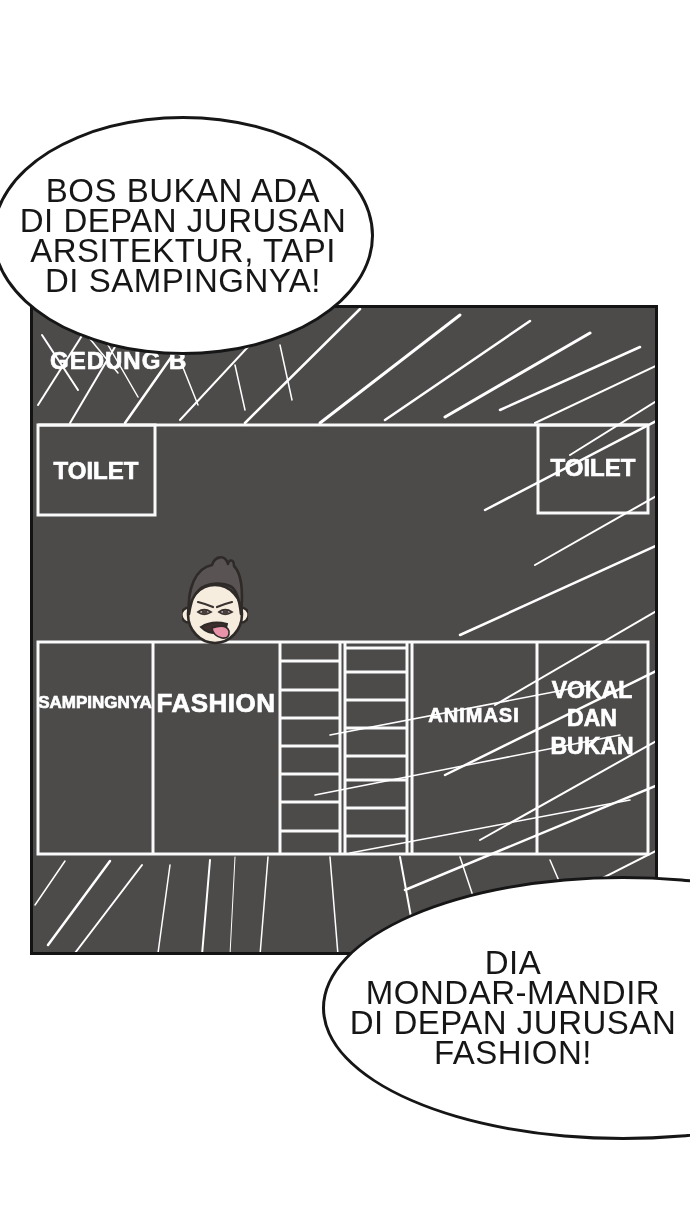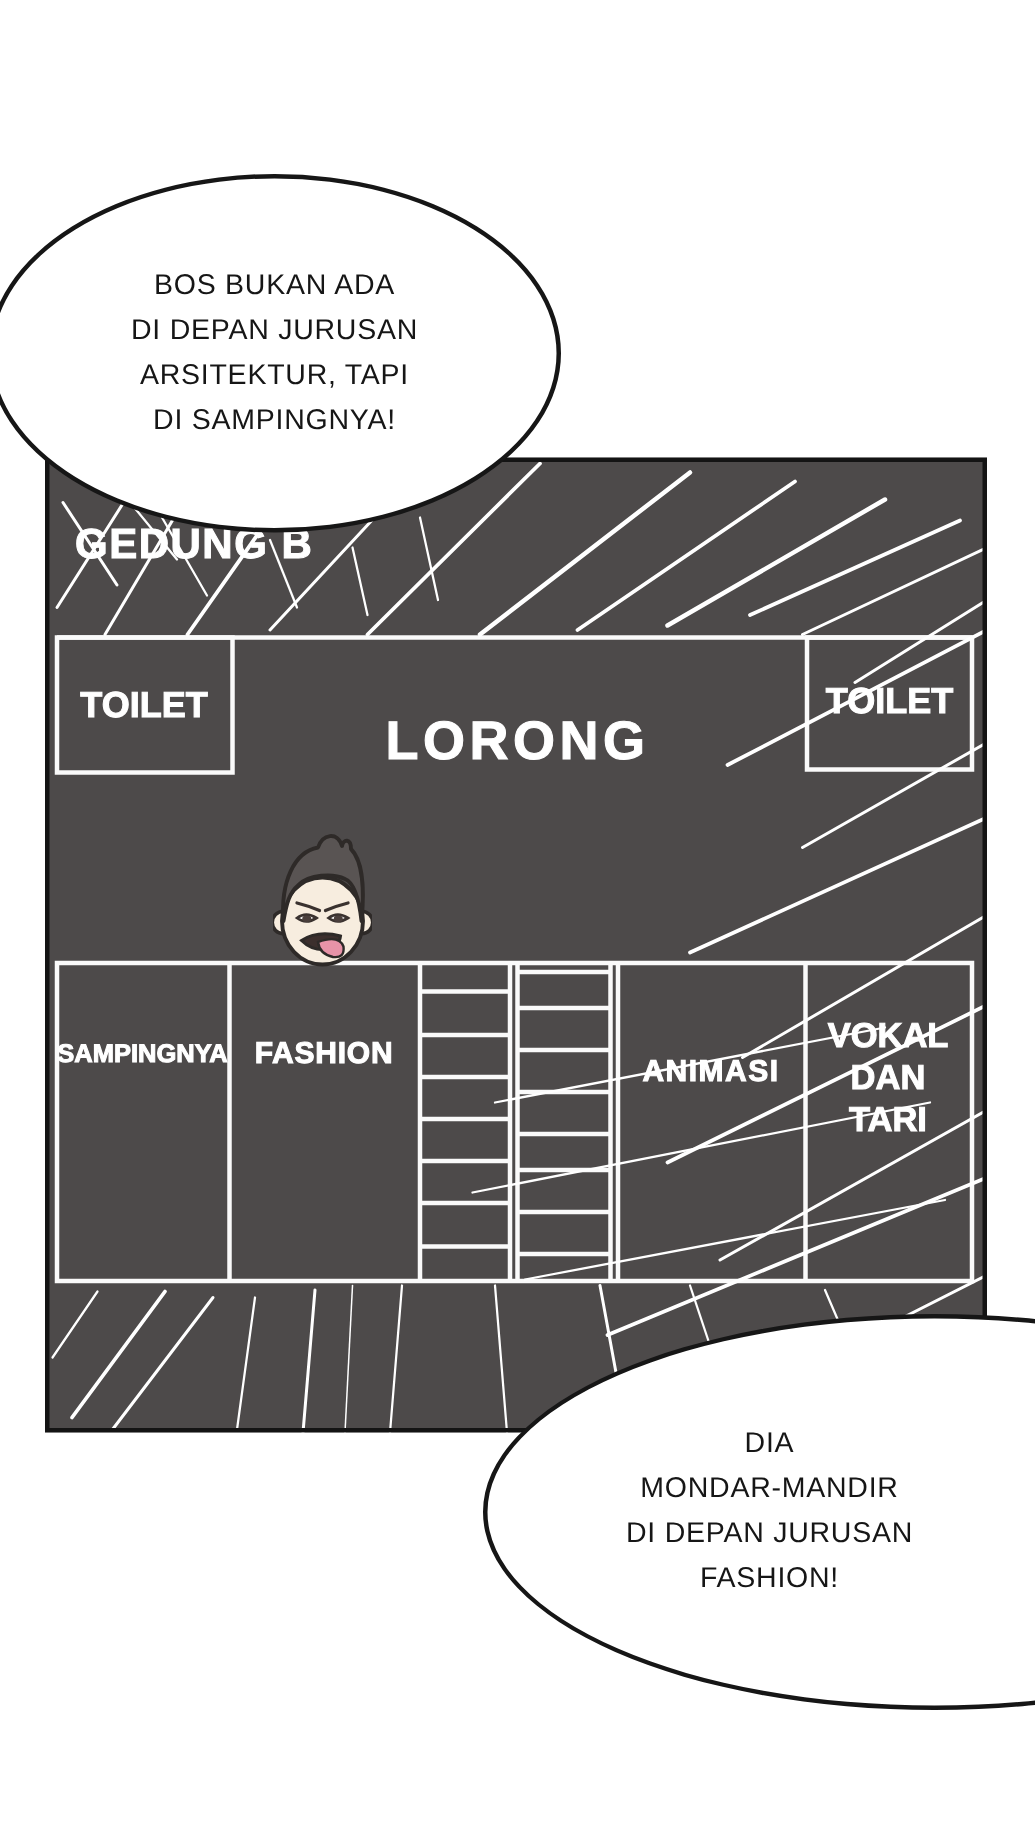--- a/index.html
+++ b/index.html
@@ -11,40 +11,40 @@
     position:absolute;left:30px;top:305px;width:628px;height:650px;
     background:#4d4a4a;
   }
   .panel-svg{position:absolute;left:0;top:0;z-index:1;}
   .lbl{
     position:absolute;color:#ffffff;font-weight:bold;z-index:3;
     -webkit-text-stroke:0.7px #ffffff;white-space:nowrap;
     font-family:"Liberation Sans",sans-serif;
   }
   .centered{transform:translate(-50%,-50%);}
-  .lbl-gedung{left:20px;top:42px;font-size:28px;letter-spacing:1px;}
+  .lbl-gedung{left:20px;top:42px;font-size:24px;letter-spacing:1px;}
   .lbl-toilet-left{left:66px;top:166px;font-size:24px;}
   .lbl-lorong{left:315px;top:189px;font-size:36px;letter-spacing:3px;}
   .lbl-toilet-right{left:563px;top:163px;font-size:24px;}
   .lbl-arsitektur{left:65px;top:398px;font-size:17px;}
-  .lbl-fashion{left:186px;top:398px;font-size:20px;letter-spacing:.5px;}
+  .lbl-fashion{left:186px;top:398px;font-size:26px;letter-spacing:.5px;}
   .lbl-animasi{left:444px;top:398px;font-size:20px;letter-spacing:1px;margin-top:12px;}
   .lbl-vokal{left:562px;top:413px;font-size:23px;line-height:28px;
     white-space:normal;width:106px;text-align:center;}
   .lbl-tangga{left:216px;top:592px;font-size:27px;letter-spacing:1px;}
   .face{position:absolute;left:152px;top:247px;width:66px;height:98px;z-index:4;}
   .bubble{
     position:absolute;background:#ffffff;border:3px solid #161616;
     border-radius:50%;z-index:5;
   }
   .bubble-top{left:-8px;top:116px;width:376px;height:233px;
     display:flex;align-items:center;justify-content:center;}
   .bubble-bottom{left:322px;top:876px;width:596px;height:258px;}
   .bubble-text{
-    font-size:19px;line-height:30px;color:#161616;text-align:center;
+    font-size:33px;line-height:30px;color:#161616;text-align:center;
     white-space:pre-line;letter-spacing:.5px;
   }
   .bubble-bottom .bubble-text{
     position:absolute;left:8px;top:50%;width:360px;transform:translateY(-50%);
   }
 </style>
 </head>
 <body>
 
 <div class="panel">
@@ -122,26 +122,25 @@
       <line x1="18" y1="640" x2="80" y2="556" stroke-width="2.5"></line>
       <line x1="45" y1="648" x2="112" y2="560" stroke-width="2"></line>
       <line x1="5" y1="600" x2="35" y2="556" stroke-width="1.5"></line>
     </g>
 
     <rect x="1.5" y="1.5" width="625" height="647" fill="none" stroke="#141414" stroke-width="3"></rect>
   </svg>
 
   <div class="lbl lbl-gedung">GEDUNG B</div>
   <div class="lbl lbl-toilet-left centered">TOILET</div>
-  <div class="lbl lbl-lorong centered">LORONG</div>
   <div class="lbl lbl-toilet-right centered">TOILET</div>
   <div class="lbl lbl-arsitektur centered">SAMPINGNYA</div>
   <div class="lbl lbl-fashion centered">FASHION</div>
   <div class="lbl lbl-animasi centered">ANIMASI</div>
-  <div class="lbl lbl-vokal centered">VOKAL DAN TARI</div>
+  <div class="lbl lbl-vokal centered">VOKAL DAN BUKAN</div>
 
   <svg class="face" viewBox="0 0 66 98">
     <circle cx="7" cy="63" r="7.5" fill="#f7eddf" stroke="#2e2a28" stroke-width="2.4"></circle>
     <circle cx="59" cy="63" r="7.5" fill="#f7eddf" stroke="#2e2a28" stroke-width="2.4"></circle>
     <ellipse cx="33" cy="62" rx="27" ry="29" fill="#f7eddf" stroke="#2e2a28" stroke-width="2.6"></ellipse>
     <path d="M 7,62 C 5,36 14,16 30,13 C 33,4 43,2 46,12 C 47,7 52,7 52,14
              C 60,22 61,42 59,62 C 57,44 53,36 48,34 C 40,30 24,31 17,38
              C 11,43 9,50 7,62 Z" fill="#595453" stroke="#2e2a28" stroke-width="2.6" stroke-linejoin="round"></path>
     <path d="M 16,50 Q 24,52 31,55" fill="none" stroke="#3a322f" stroke-width="2.2" stroke-linecap="round"></path>
     <path d="M 50,50 Q 42,52 35,55" fill="none" stroke="#3a322f" stroke-width="2.2" stroke-linecap="round"></path>

